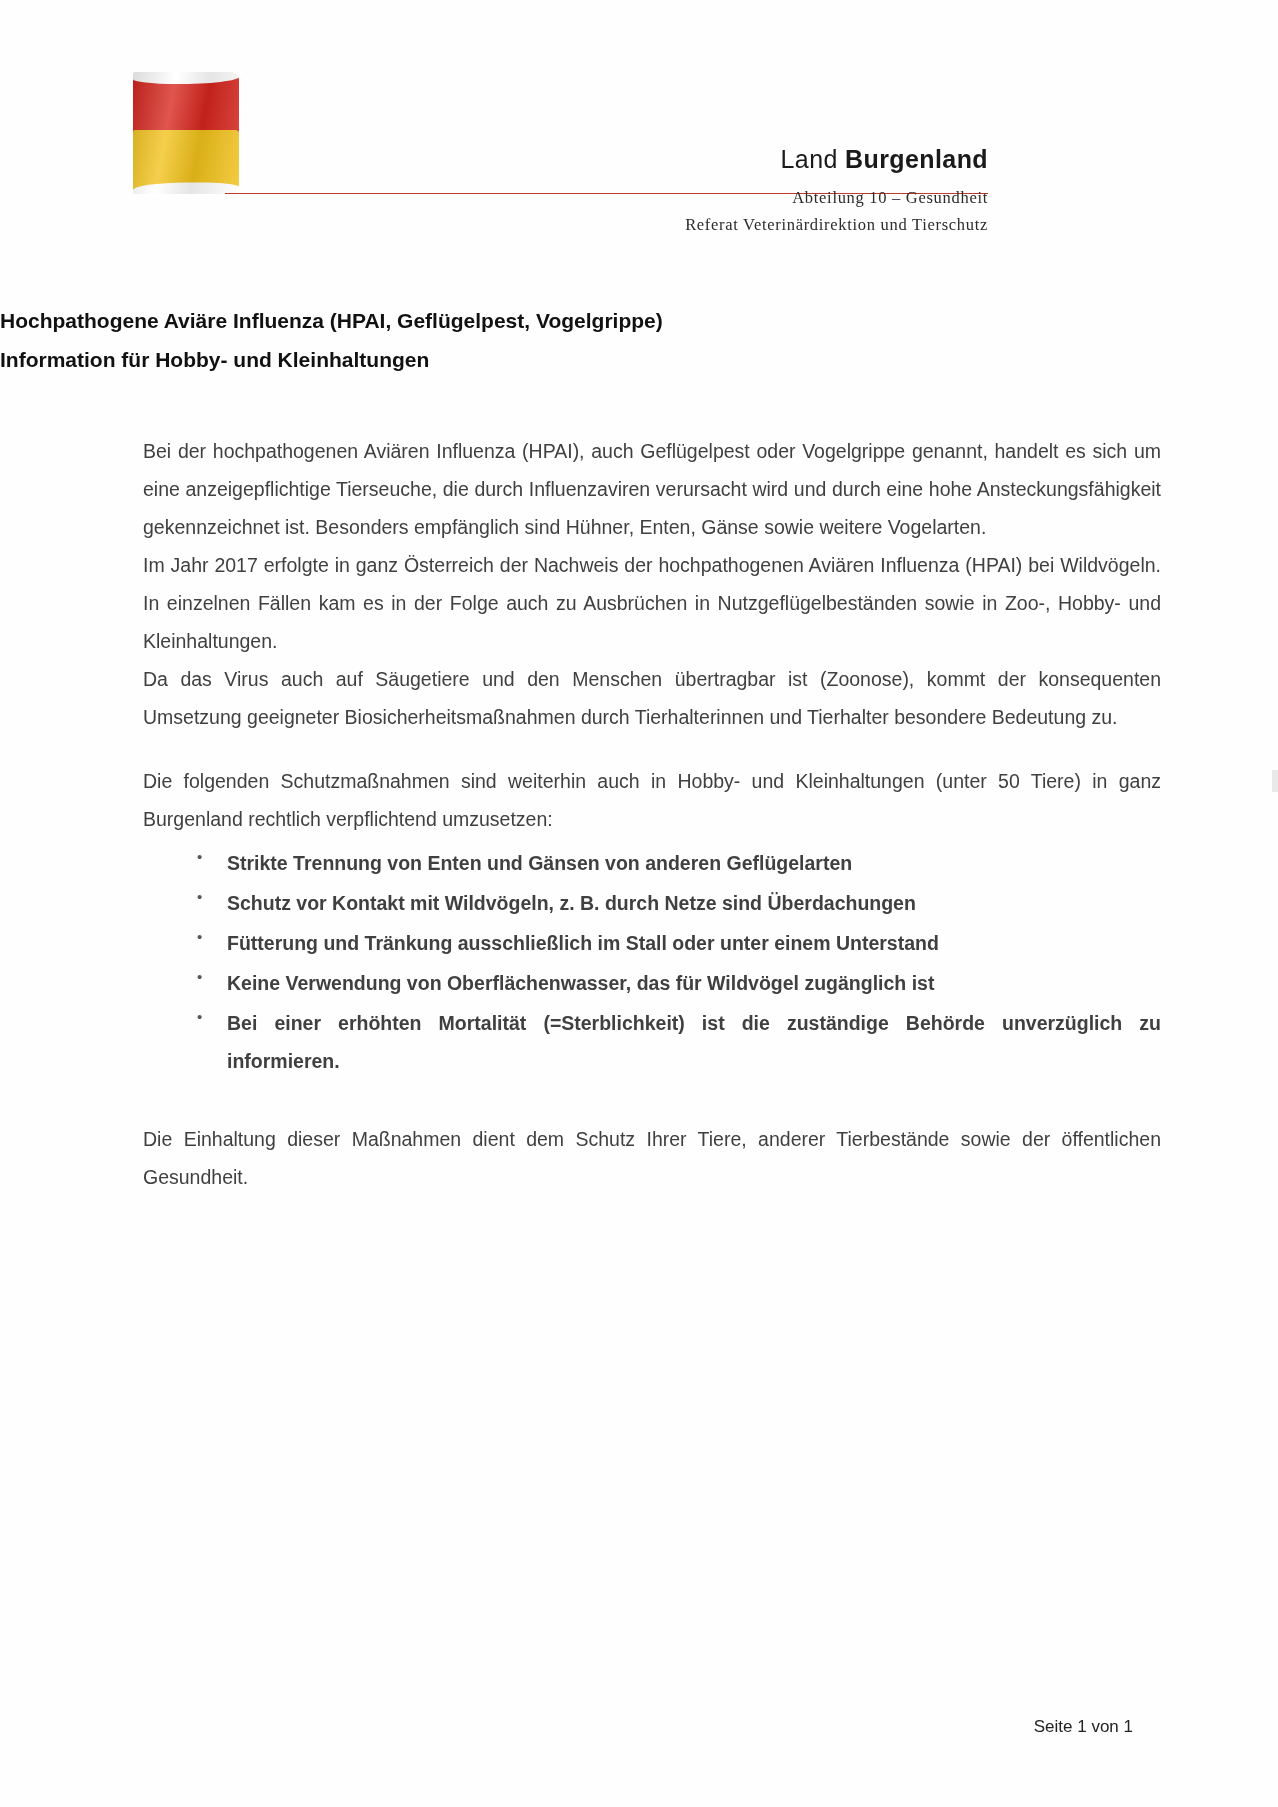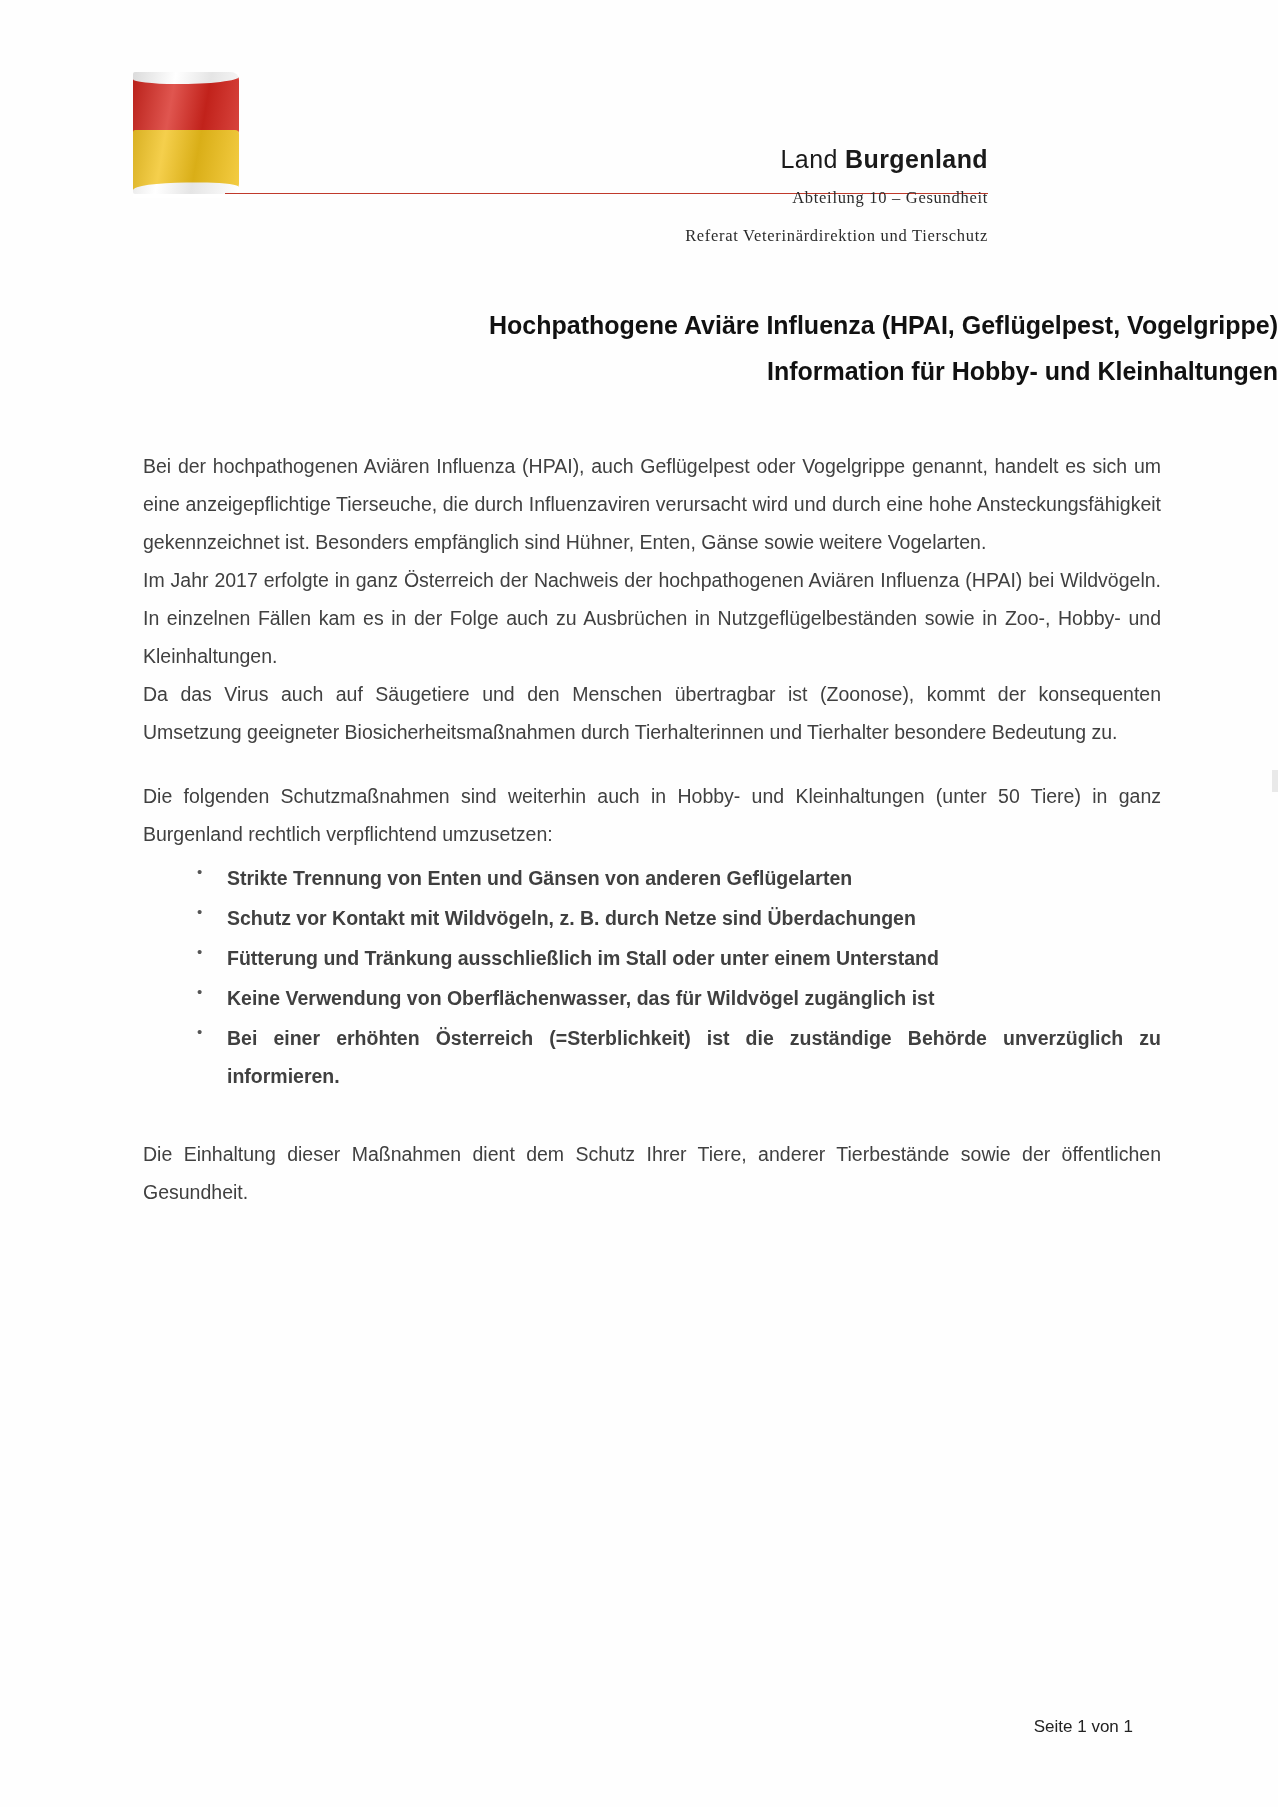--- a/index.html
+++ b/index.html
@@ -102,22 +102,22 @@
     letter-spacing: 0.7px;
     color: #2b2b2b;
     margin-top: 12px;
     line-height: 1.5;
     font-family: Liberation Serif, serif;
   }
 
   
   .doc-title {
     margin: 72px 0 0 0;
-    text-align: right;
-    font-size: 25px;
+    text-align: left;
+    font-size: 21px;
     font-weight: bold;
     line-height: 1.85;
     color: #111;
   }
 
   
   .content {
     margin: 52px 117px 0 143px;
     font-size: 19.5px;
     line-height: 1.95;
@@ -182,41 +182,41 @@
       <div class="wave-top"></div>
       <div class="wave-bottom"></div>
       <div class="shade"></div>
     </div>
 
     <div class="header-rule"></div>
 
     <div class="header-text">
       <div class="org-title"><span>Land </span><span class="bold">Burgenland</span></div>
       <div class="org-sub">Abteilung 10 – Gesundheit</div>
-      <div class="org-sub" style="margin-top:14px">Referat Veterinärdirektion und Tierschutz</div>
+      <div class="org-sub" style="margin-top:3px">Referat Veterinärdirektion und Tierschutz</div>
     </div>
   </div>
 
   <div class="doc-title">
     <div>Hochpathogene Aviäre Influenza (HPAI, Geflügelpest, Vogelgrippe)</div>
     <div>Information für Hobby- und Kleinhaltungen</div>
   </div>
 
   <div class="content">
     <p>Bei der hochpathogenen Aviären Influenza (HPAI), auch Geflügelpest oder Vogelgrippe genannt, handelt es sich um eine anzeigepflichtige Tierseuche, die durch Influenzaviren verursacht wird und durch eine hohe Ansteckungsfähigkeit gekennzeichnet ist. Besonders empfänglich sind Hühner, Enten, Gänse sowie weitere Vogelarten.</p>
     <p>Im Jahr 2017 erfolgte in ganz Österreich der Nachweis der hochpathogenen Aviären Influenza (HPAI) bei Wildvögeln. In einzelnen Fällen kam es in der Folge auch zu Ausbrüchen in Nutzgeflügelbeständen sowie in Zoo-, Hobby- und Kleinhaltungen.</p>
     <p>Da das Virus auch auf Säugetiere und den Menschen übertragbar ist (Zoonose), kommt der konsequenten Umsetzung geeigneter Biosicherheitsmaßnahmen durch Tierhalterinnen und Tierhalter besondere Bedeutung zu.</p>
     <p class="gap">Die folgenden Schutzmaßnahmen sind weiterhin auch in Hobby- und Kleinhaltungen (unter 50 Tiere) in ganz Burgenland rechtlich verpflichtend umzusetzen:</p>
 
     <ul class="measures">
       <li>Strikte Trennung von Enten und Gänsen von anderen Geflügelarten</li>
       <li>Schutz vor Kontakt mit Wildvögeln, z. B. durch Netze sind Überdachungen</li>
       <li>Fütterung und Tränkung ausschließlich im Stall oder unter einem Unterstand</li>
       <li>Keine Verwendung von Oberflächenwasser, das für Wildvögel zugänglich ist</li>
-      <li>Bei einer erhöhten Österreich (=Sterblichkeit) ist die zuständige Behörde unverzüglich zu informieren.</li>
+      <li>Bei einer erhöhten Mortalität (=Sterblichkeit) ist die zuständige Behörde unverzüglich zu informieren.</li>
     </ul>
 
 
     <p class="gap" style="margin-top:40px">Die Einhaltung dieser Maßnahmen dient dem Schutz Ihrer Tiere, anderer Tierbestände sowie der öffentlichen Gesundheit.</p>
   </div>
 
   <div class="edge-mark"></div>
 
   <div class="footer">Seite 1 von 1</div>
 </div>

